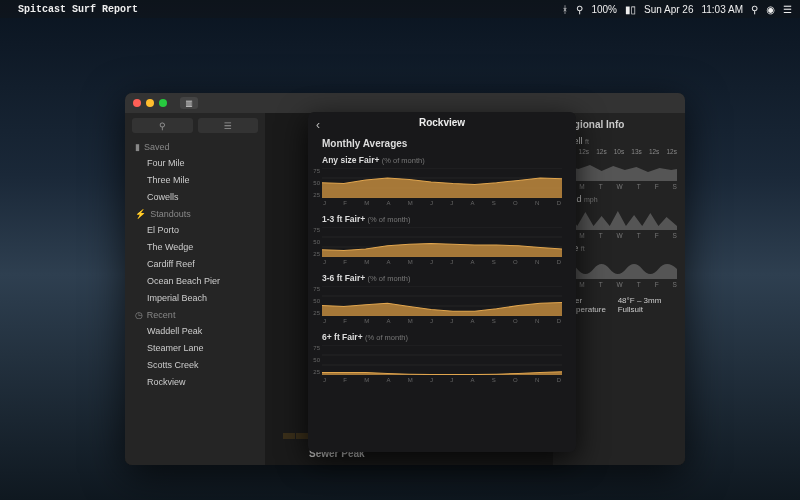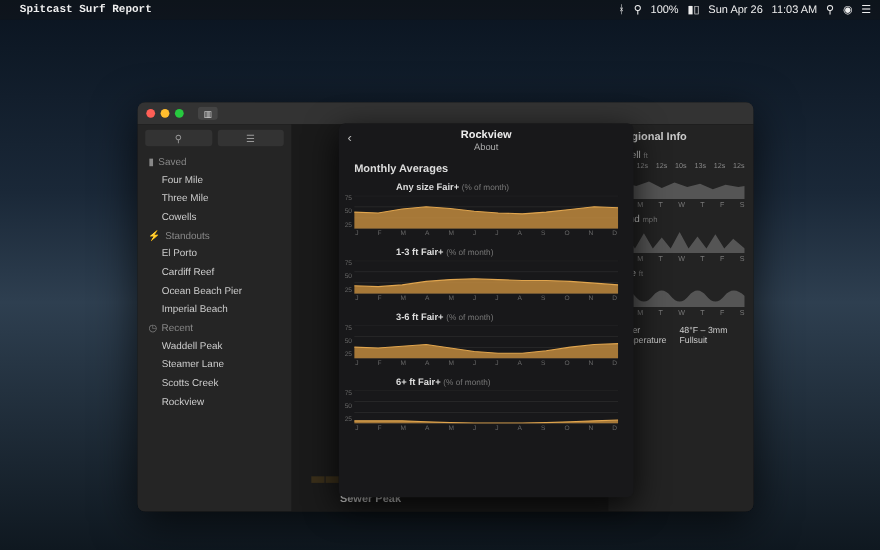--- a/index.html
+++ b/index.html
@@ -53,21 +53,21 @@
 
 
 .modal { position:absolute; left:308px; top:112px; width:268px; height:340px; background:#18181a; border-radius:6px; box-shadow:0 8px 30px rgba(0,0,0,.8); color:#ccc; overflow:hidden; display:flex; flex-direction:column; }
 .modal-hd { padding:5px 8px 4px; text-align:center; position:relative; }
 .modal-hd .back{ position:absolute; left:8px; top:6px; font-size:12px; color:#bbb;}
 .modal-hd .ttl{ font-size:10px; font-weight:600; color:#eee;}
 .modal-hd .sub{ font-size:8.5px; color:#aaa;}
 .modal-body{ flex:1; overflow:auto; padding:4px 14px 22px;}
 .mavg{ font-size:10px; font-weight:600; color:#ddd; margin:2px 0 6px;}
 .chartblk{ margin-bottom:8px;}
-.chartblk .lbl{ font-size:8.5px; color:#ddd; font-weight:600;margin-left:38px;}
+.chartblk .lbl{ font-size:8.5px; color:#ddd; font-weight:600;}
 .chartblk .lbl span{ color:#777; font-weight:400; font-size:7.5px;}
 .chart{ height:30px; position:relative; margin-top:3px;}
 .chart svg{ width:100%; height:100%; display:block;}
 .yticks{ position:absolute; left:-12px; top:0; bottom:0; width:10px; display:flex; flex-direction:column; justify-content:space-between; font-size:6px; color:#666; text-align:right;}
 .xticks{ display:flex; justify-content:space-between; font-size:6px; color:#666; margin-top:2px; padding:0 1px;}
 
 ::-webkit-scrollbar{width:0;height:0;}
 </style>
 </head>
 <body>
@@ -108,20 +108,21 @@
         <div>☰</div>
       </div>
 
       <div class="sb-sec">▮ <span>Saved</span></div>
       <div class="sb-item">Four Mile</div>
       <div class="sb-item">Three Mile</div>
       <div class="sb-item">Cowells</div>
 
       <div class="sb-sec">⚡ <span>Standouts</span></div>
       <div class="sb-item">El Porto</div>
+      <div class="sb-item">The Wedge</div>
       <div class="sb-item">Cardiff Reef</div>
       <div class="sb-item">Ocean Beach Pier</div>
       <div class="sb-item">Imperial Beach</div>
 
       <div class="sb-sec">◷ <span>Recent</span></div>
       <div class="sb-item">Waddell Peak</div>
       <div class="sb-item">Steamer Lane</div>
       <div class="sb-item">Scotts Creek</div>
       <div class="sb-item">Rockview</div>
     </div>
@@ -228,21 +229,20 @@
         </div>
       </div>
     </div>
   </div>
 </div>
 
 <div class="modal">
   <div class="modal-hd">
     <span class="back">‹</span>
     <div class="ttl">Rockview</div>
-    <div class="sub">About</div>
   </div>
   <div class="modal-body">
     <div class="mavg">Monthly Averages</div>
     <div id="charts">
         <div class="chartblk">
           <div class="lbl">Any size Fair+ <span>(% of month)</span></div>
           <div class="chart">
             <div class="yticks">
               <span>75</span>
               <span>50</span>

